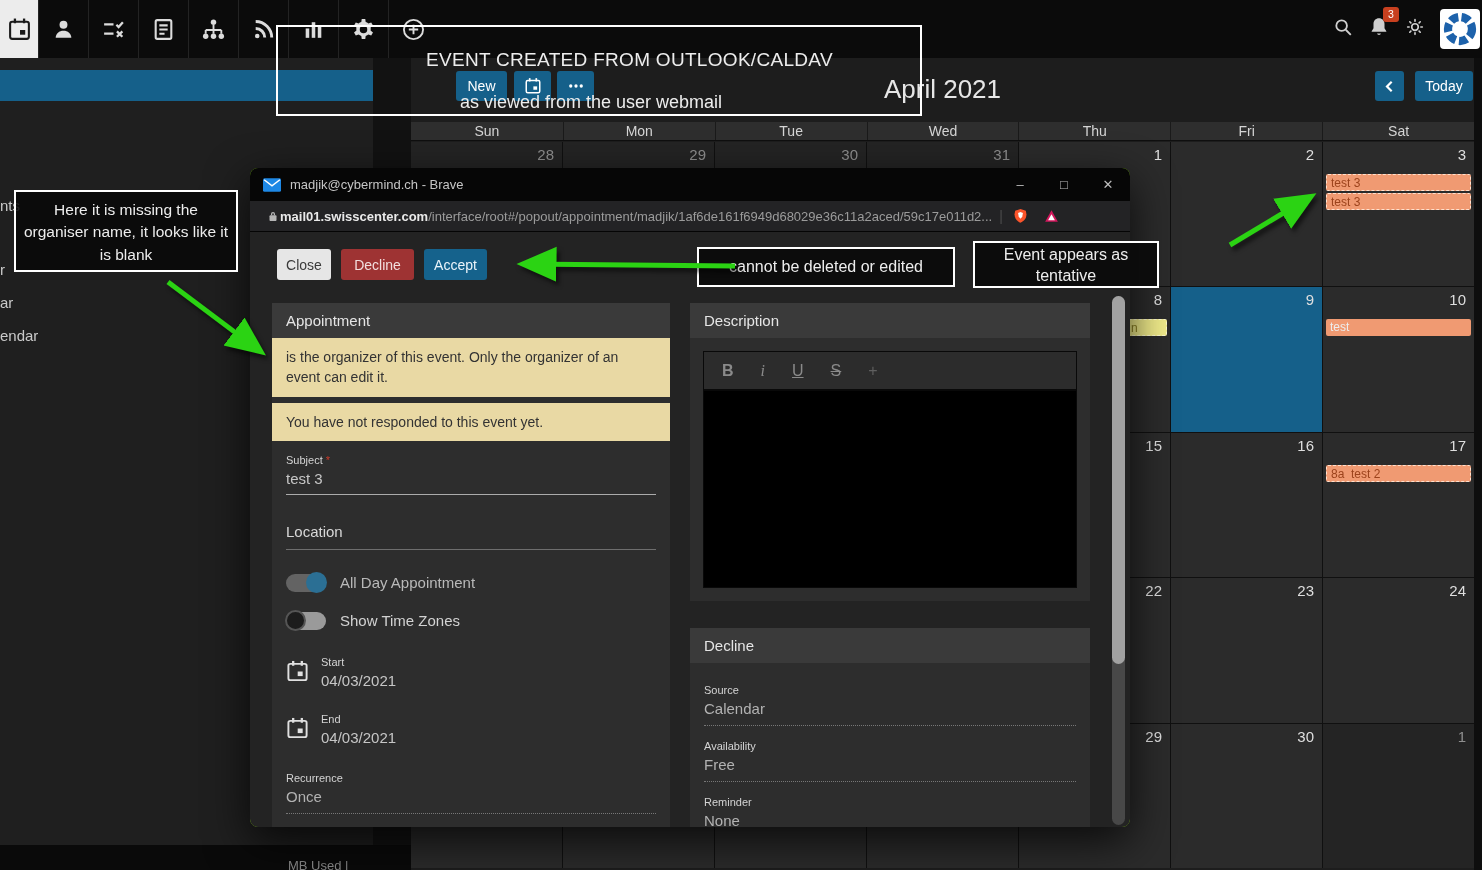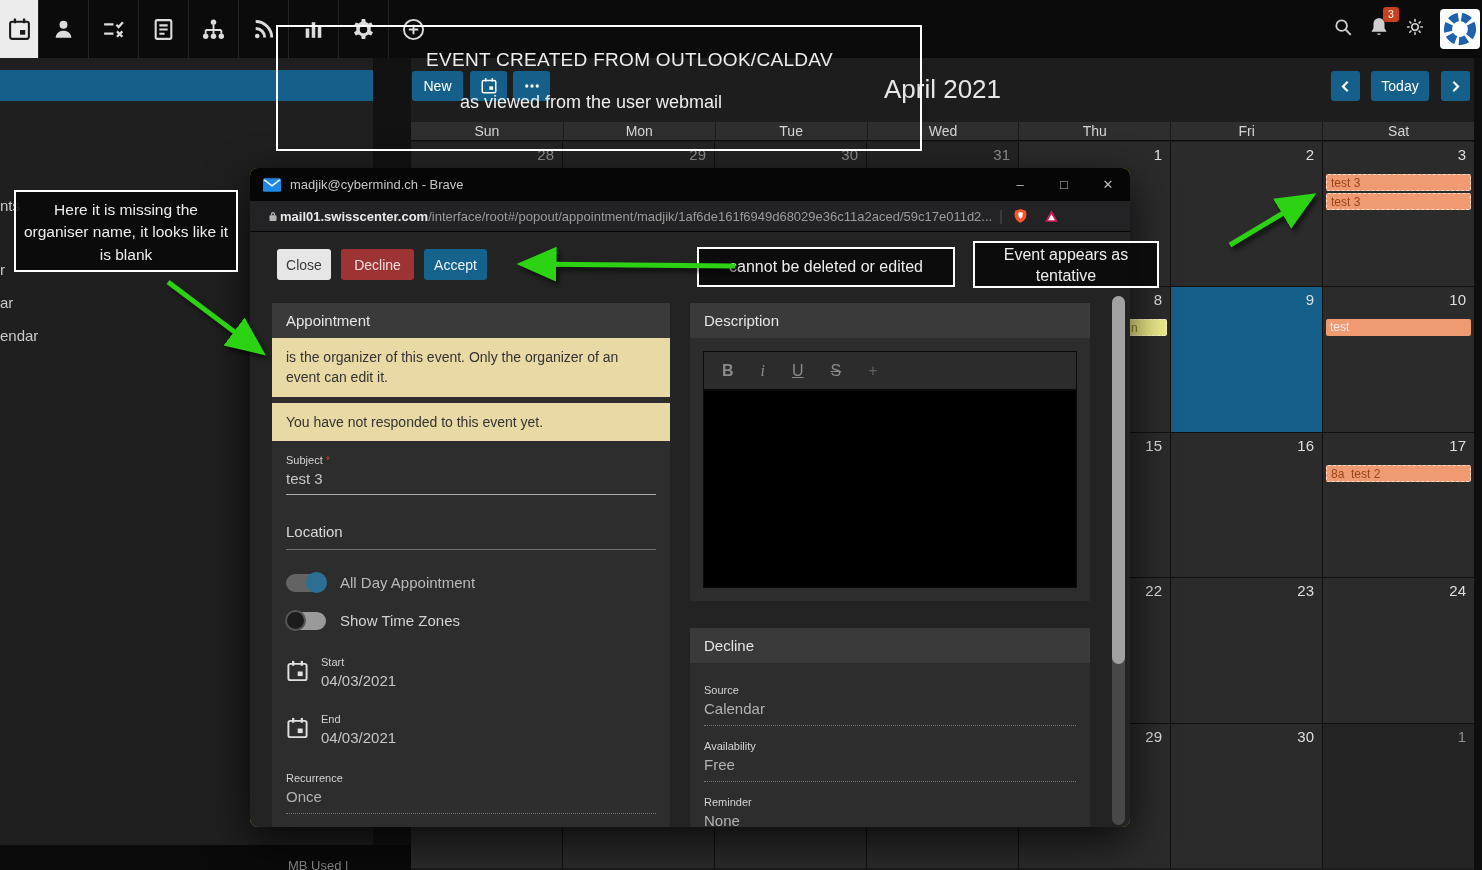--- a/index.html
+++ b/index.html
@@ -24,21 +24,21 @@
   .sidebar-selected { position:absolute; left:0; top:12px; width:373px; height:31px; background:#15608a; }
   .side-item { position:absolute; left:0; color:#c9c9c9; font-size:15px; }
   .side-gap { position:absolute; left:373px; top:58px; width:38px; height:812px; background:#121212; }
   .side-footer { position:absolute; left:0; top:845px; width:420px; height:25px; background:#0a0a0a; overflow:hidden;text-decoration:underline; }
   .side-footer span { position:absolute; left:288px; top:13px; color:#8a8a8a; font-size:13px; }
 
   
   .calmain { position:absolute; left:411px; top:58px; width:1063px; height:812px; background:#1d1d1d; }
   .cal-toolbar { position:absolute; left:0; top:0; width:100%; height:64px; }
   .btn { border:none; border-radius:3px; font-family:inherit; cursor:pointer; }
-  .btn-teal { background:#15608a; color:#fff; }
+  .btn-teal { background:#15608a; color:#fff;margin-left:44px; }
   .new-btn { position:absolute; left:1px; top:13px; width:51px; height:30px; font-size:14px; }
   .calico-btn { position:absolute; left:59px; top:13px; width:37px; height:30px; }
   .calico-btn svg, .dots-btn svg { width:18px; height:18px; vertical-align:middle; }
   .dots-btn { position:absolute; left:102px; top:13px; width:37px; height:30px; }
   .month-title { position:absolute; left:0; right:0; top:16px; text-align:center; color:#e6e6e6; font-size:26px; font-weight:400; }
   .nav-chev-l { position:absolute; left:920px; top:13px; width:29px; height:30px; }
   .nav-chev-l svg, .nav-chev-r svg { width:15px; height:15px; vertical-align:middle; }
   .today-btn { position:absolute; left:960px; top:13px; width:58px; height:30px; font-size:14px; }
   .nav-chev-r { position:absolute; left:1030px; top:13px; width:29px; height:30px; }
   .cal-head { position:absolute; left:0; top:64px; width:1063px; height:19px; display:grid; grid-template-columns:repeat(7,1fr); background:#2e2e2e; border-bottom:1px solid #0f0f0f; }
@@ -111,21 +111,21 @@
   .card-opts { left:440px; top:396px; width:400px; height:199px; overflow:hidden; }
   .opts-body { padding:2px 14px 0 14px; }
   .opt-field { margin-top:14px; }
   .opt-field:first-child { margin-top:19px; }
 
   .pp-scroll { position:absolute; left:862px; top:64px; width:13px; height:529px; background:#484848; border-radius:7px; }
   .pp-thumb { position:absolute; left:0; top:0; width:13px; height:368px; background:#a2a2a2; border-radius:7px; }
 
   
   .ann { position:absolute; border:2px solid #fff; color:#ededed; z-index:50; }
-  .ann-top { left:276px; top:25px; width:646px; height:126px; background:transparent; }
+  .ann-top { left:276px; top:25px; width:646px; height:91px; background:transparent; }
   .ann-top .l1 { position:absolute; left:148px; top:22px; font-size:19px; letter-spacing:.3px; }
   .ann-top .l2 { position:absolute; left:182px; top:65px; font-size:18px; }
   .ann-filled { background:rgba(9,9,9,.88); }
   .ann-organiser { left:14px; top:190px; width:224px; height:82px; font-size:15.5px; text-align:center; padding:7px 6px; line-height:1.45; }
   .ann-cannot { left:697px; top:247px; width:258px; height:40px; font-size:16px; text-align:center; line-height:36px; }
   .ann-tentative { left:973px; top:241px; width:186px; height:47px; font-size:16px; text-align:center; padding-top:2px; line-height:1.3; }
   .arrows { position:absolute; left:0; top:0; z-index:60; pointer-events:none; filter:drop-shadow(3px 4px 2px rgba(0,0,0,.55)); }
 </style>
 </head>
 <body>

